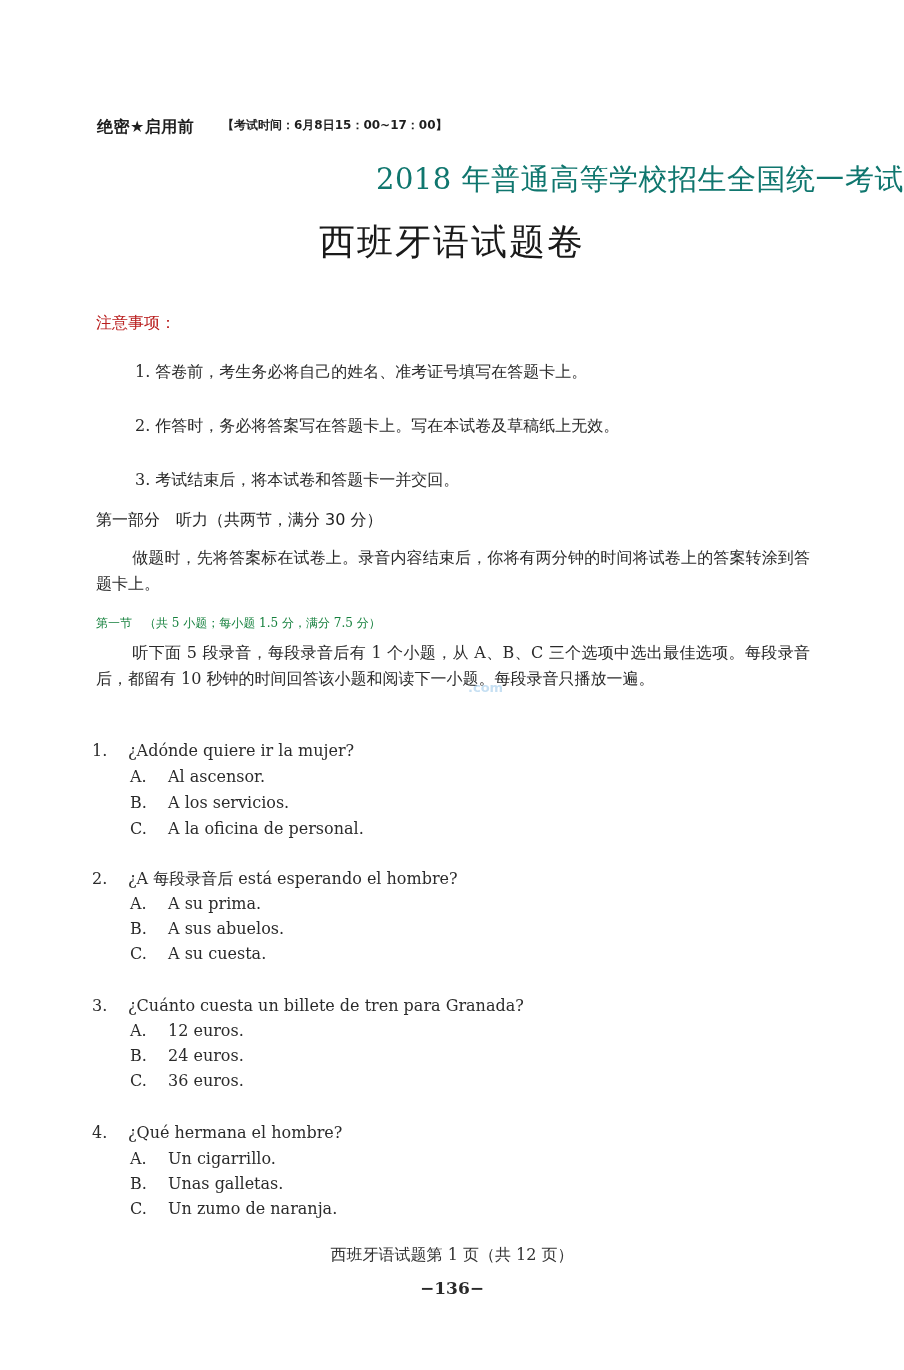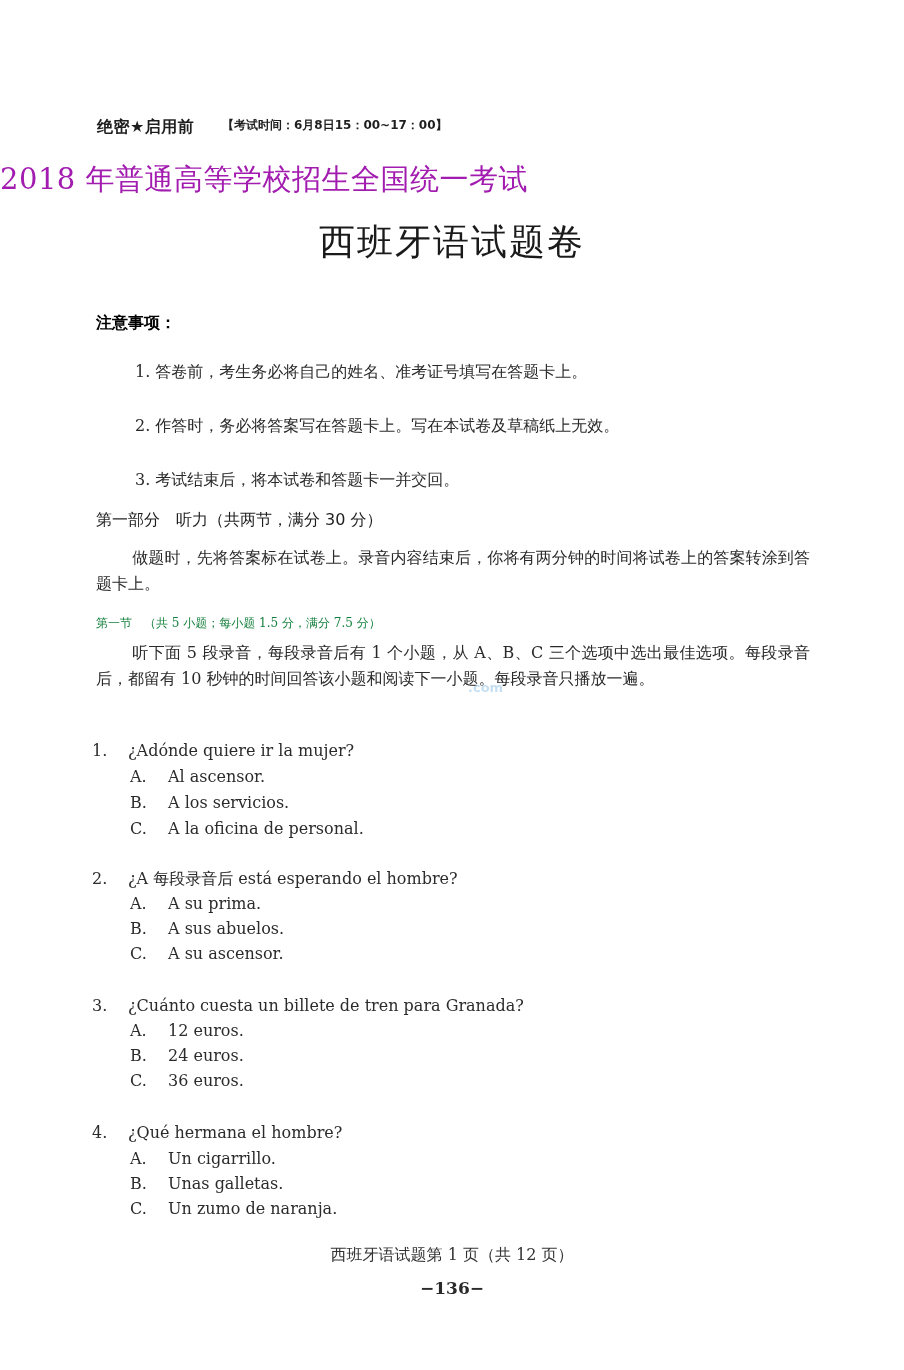--- a/index.html
+++ b/index.html
@@ -3,24 +3,24 @@
 <meta charset="utf-8">
 <style>
   html, body { margin: 0; padding: 0; }
   body {
     width: 904px; height: 1370px; background: #ffffff; position: relative; overflow: hidden;
     color: #222; font-family: "DejaVu Serif", "Liberation Serif", serif;
   }
   .abs { position: absolute; white-space: nowrap; }
   .conf { left: 97px; top: 117px; font-size: 16px; font-family: "DejaVu Sans", sans-serif; font-weight: bold; color: #1e1e1e; letter-spacing: 0.5px; }
   .examtime { left: 222px; top: 117px; font-size: 12px; font-family: "DejaVu Sans", sans-serif; font-weight: bold; color: #1e1e1e; }
-  .title1 { left: 0; width: 904px; text-align: left; top: 160px; font-size: 29px; color: #a21caf; letter-spacing: 0.5px; }
+  .title1 { left: 0; width: 904px; text-align: right; top: 160px; font-size: 29px; color: #0f766e; letter-spacing: 0.5px; }
   .title1 span { display: inline-block; transform: translateX(0px); }
   .title2 { left: 0; width: 904px; text-align: center; top: 218px; font-size: 36px; font-weight: normal; font-family: "DejaVu Sans", sans-serif; color: #1a1a1a; letter-spacing: 2px; }
-  .notes-h { left: 96px; top: 313px; font-size: 16px; font-family: "DejaVu Sans", sans-serif; font-weight: bold; color: #000000; }
+  .notes-h { left: 96px; top: 313px; font-size: 16px; font-family: "DejaVu Sans", sans-serif; font-weight: normal; color: #b91c1c; }
   .note { left: 135px; font-size: 16px; color: #2a2a2a; }
   .part-h { left: 96px; top: 510px; font-size: 16px; font-family: "DejaVu Sans", sans-serif; font-weight: normal; color: #1e1e1e; }
   .para { left: 96px; width: 714px; font-size: 16px; line-height: 26px; color: #2a2a2a; white-space: normal; text-align: justify; }
   .para .indent { display: inline-block; width: 36px; }
   .sec-h { left: 96px; top: 615px; font-size: 12px; color: #15803d; }
   .q { position: absolute; left: 92px; font-size: 16px; color: #2b2b2b; }
   .q .num { position: absolute; left: 0; top: 0; width: 30px; }
   .q .stem { position: absolute; left: 36px; top: 0; white-space: nowrap; }
   .q .opt { position: absolute; left: 38px; white-space: nowrap; }
   .q .opt .letter { display: inline-block; width: 38px; }
@@ -54,21 +54,21 @@
   <div class="opt" style="top:26px"><span class="letter">A.</span><span>Al ascensor.</span></div>
   <div class="opt" style="top:52px"><span class="letter">B.</span><span>A los servicios.</span></div>
   <div class="opt" style="top:78px"><span class="letter">C.</span><span>A la oficina de personal.</span></div>
 </div>
 
 <div class="q" style="top:869px">
   <span class="num">2.</span>
   <span class="stem">¿A 每段录音后 está esperando el hombre?</span>
   <div class="opt" style="top:25px"><span class="letter">A.</span><span>A su prima.</span></div>
   <div class="opt" style="top:50px"><span class="letter">B.</span><span>A sus abuelos.</span></div>
-  <div class="opt" style="top:75px"><span class="letter">C.</span><span>A su ascensor.</span></div>
+  <div class="opt" style="top:75px"><span class="letter">C.</span><span>A su cuesta.</span></div>
 </div>
 
 <div class="q" style="top:996px">
   <span class="num">3.</span>
   <span class="stem">¿Cuánto cuesta un billete de tren para Granada?</span>
   <div class="opt" style="top:25px"><span class="letter">A.</span><span>12 euros.</span></div>
   <div class="opt" style="top:50px"><span class="letter">B.</span><span>24 euros.</span></div>
   <div class="opt" style="top:75px"><span class="letter">C.</span><span>36 euros.</span></div>
 </div>
 

